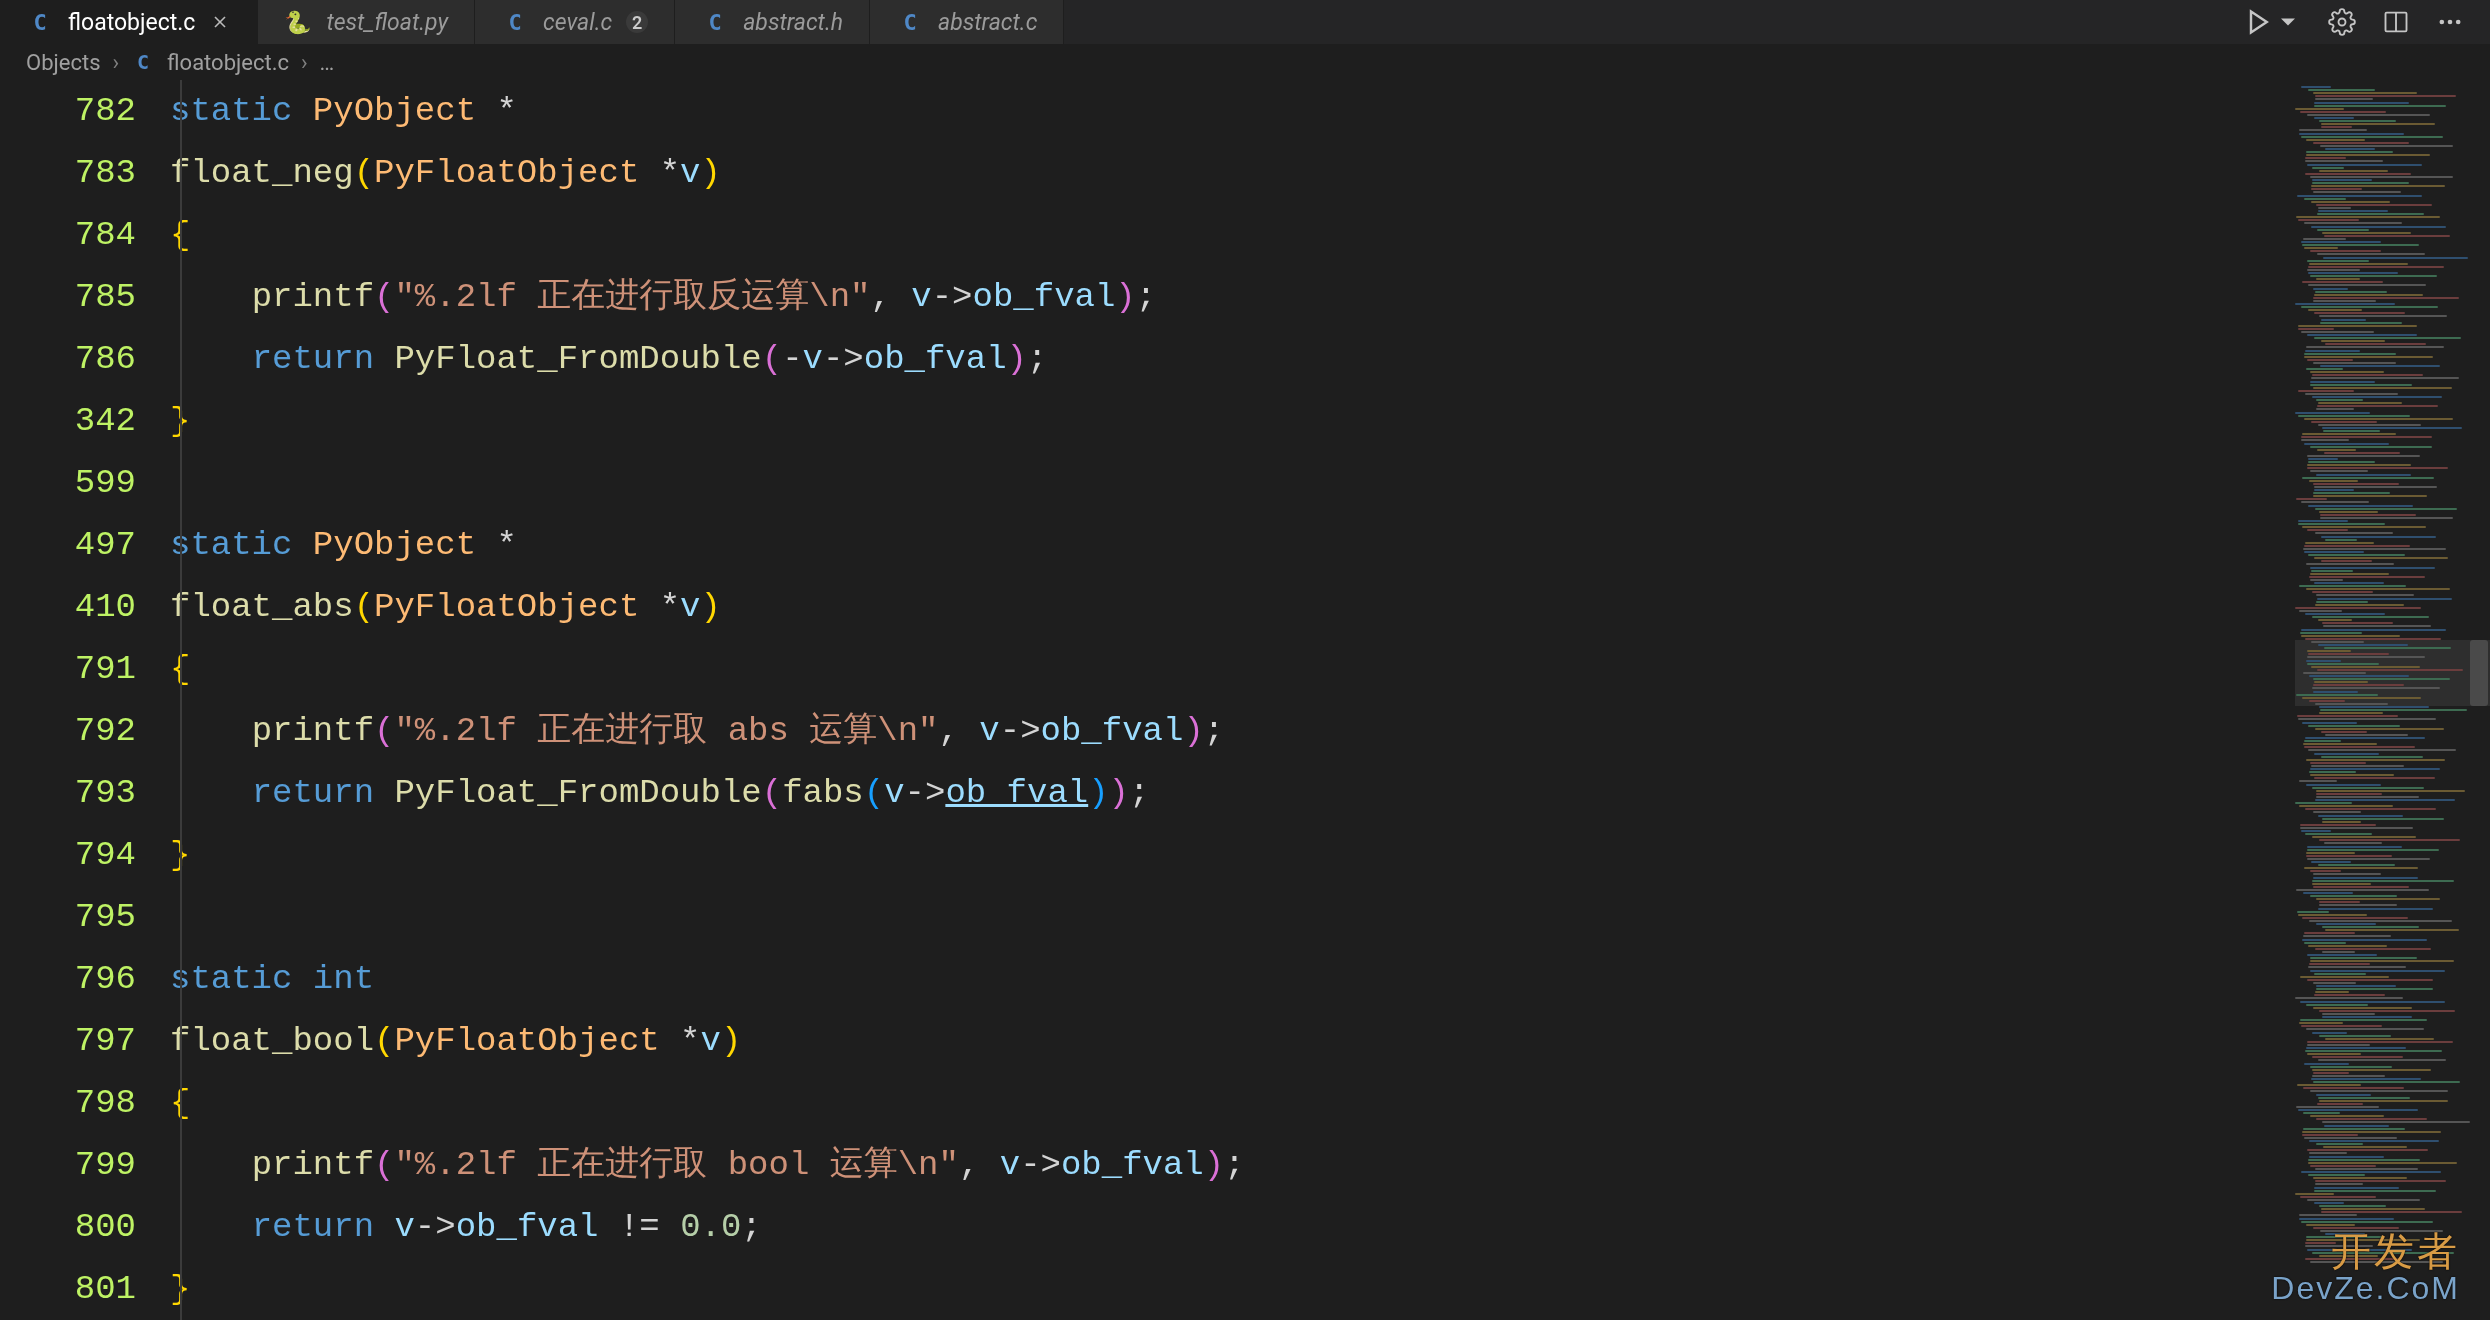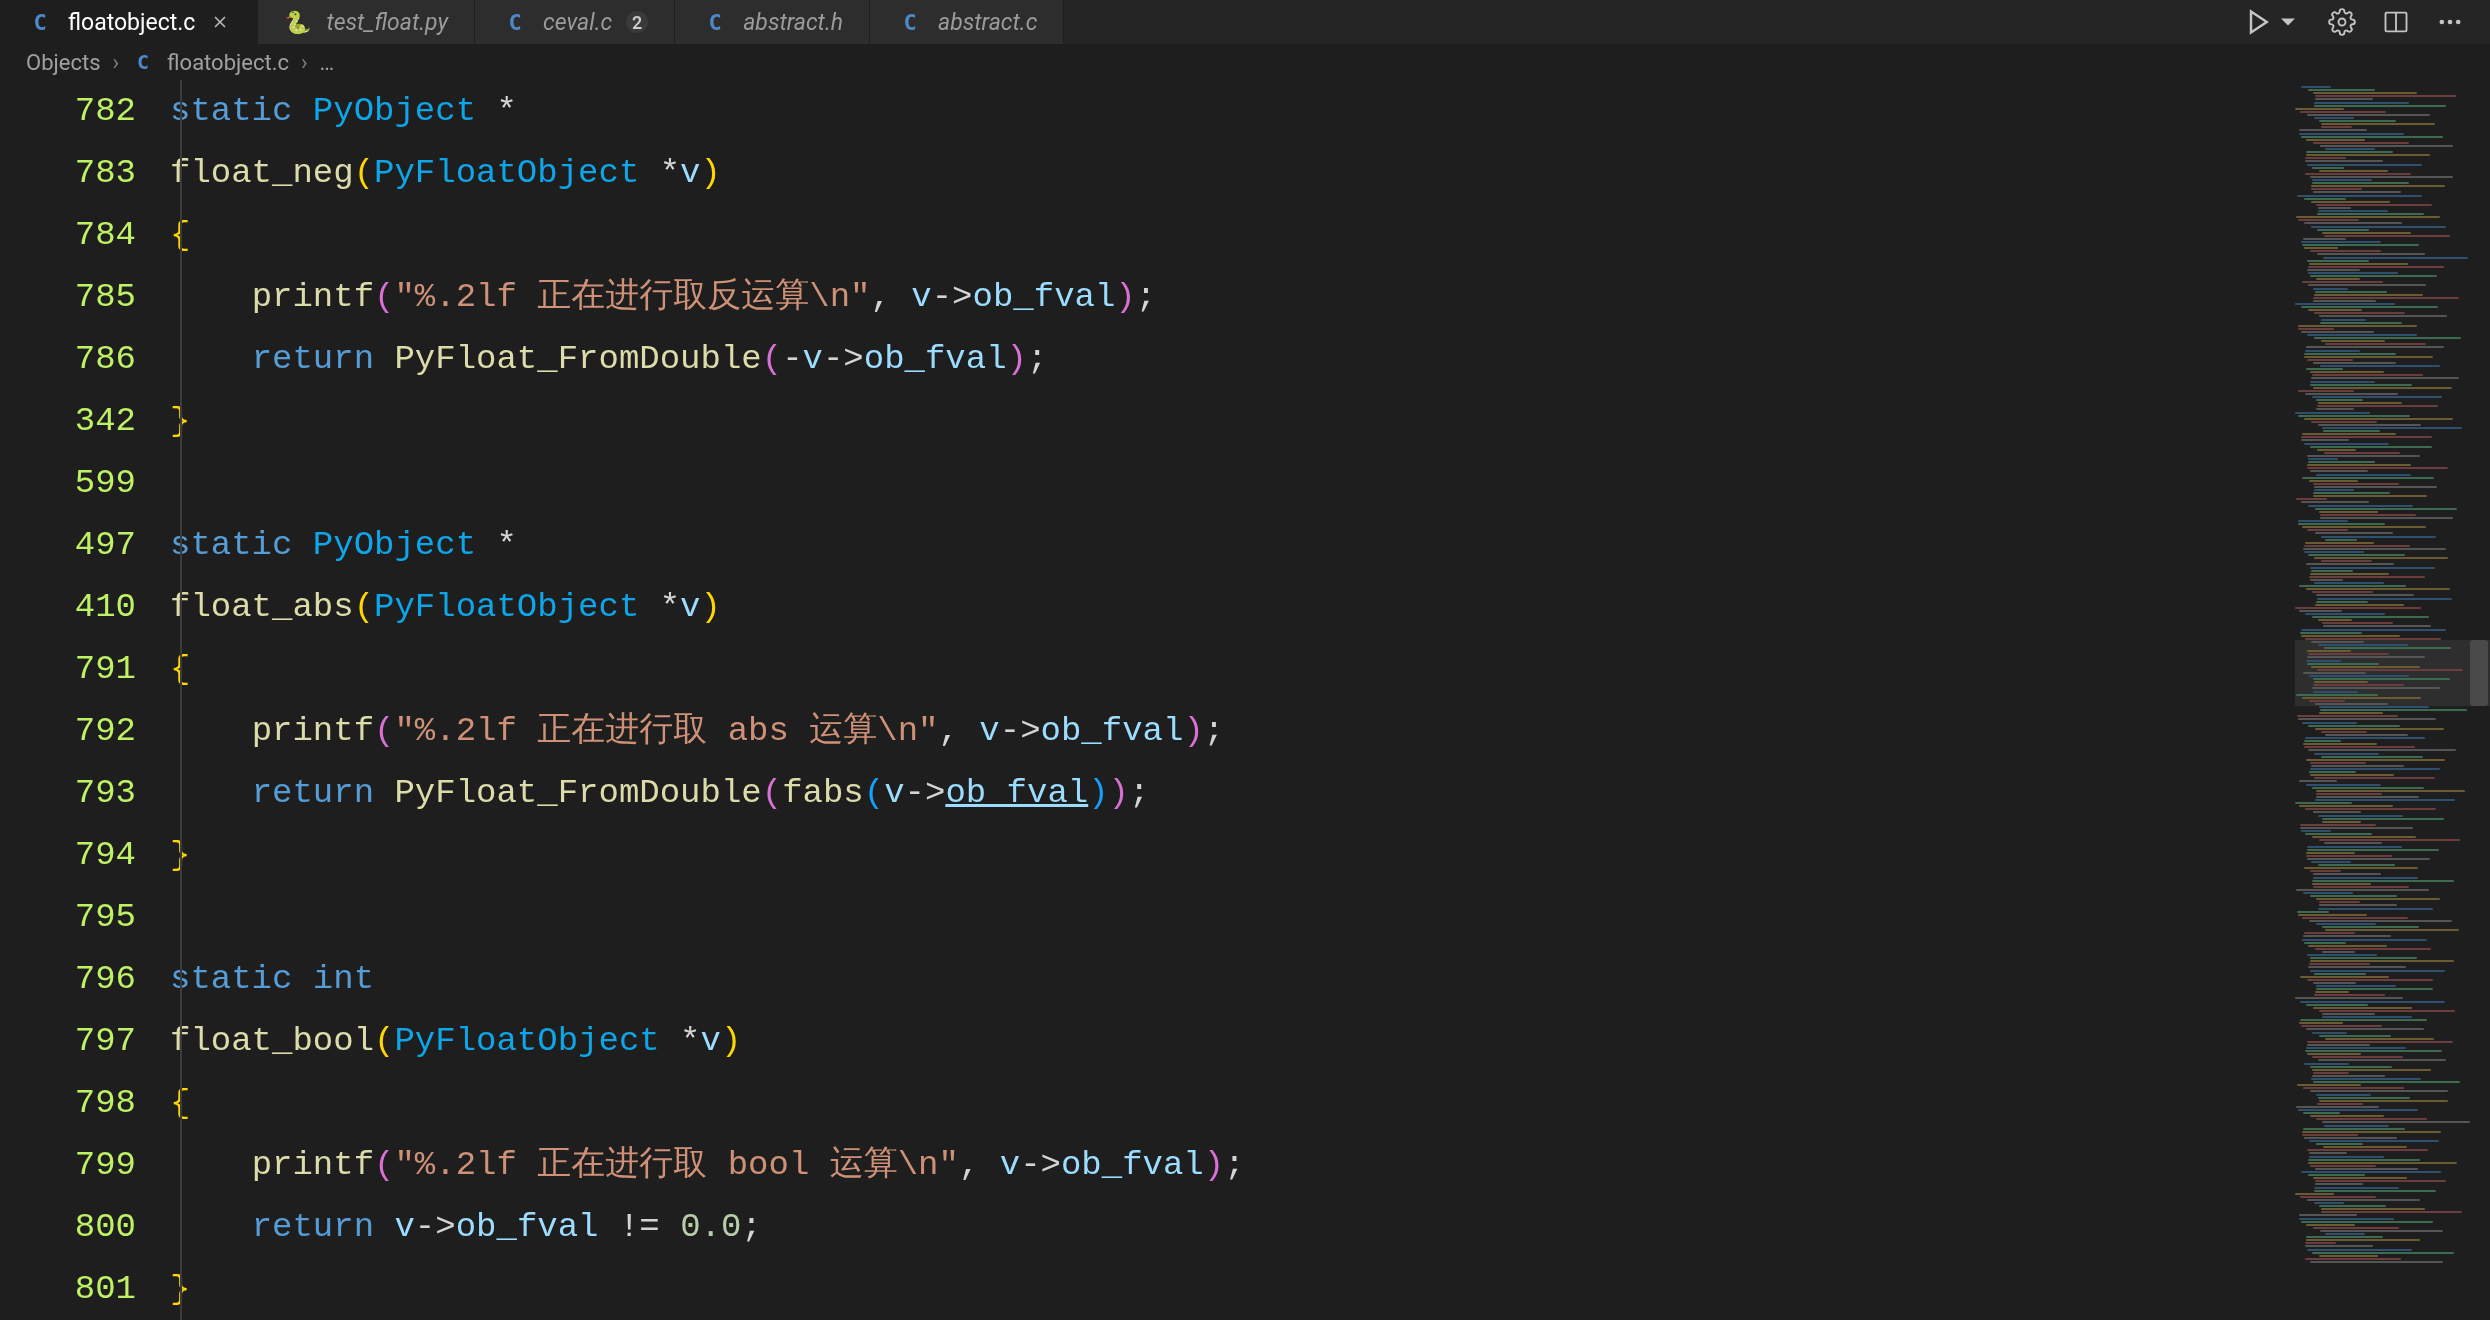--- a/index.html
+++ b/index.html
@@ -30,21 +30,21 @@
   .editor-wrap { position:relative; flex:1; display:flex; }
   .editor { flex:1; display:flex; font-size:34px; line-height:62px; }
   .gutter { width:170px; text-align:right; color:#bef264; padding-right:34px; user-select:none; }
   .gutter div { height:62px; }
   .code { flex:1; white-space:pre; position:relative; }
   .code .row { height:62px; display:flex; align-items:center; }
   .indent-guide { position:absolute; top:0; width:0; border-left:2px solid #3b3b3b; }
 
   
   .kw   { color:#569cd6; }
-  .type { color:#0ea5e9; }
+  .type { color:#fdba74; }
   .fn   { color:#dcdcaa; }
   .var  { color:#9cdcfe; }
   .mem  { color:#9cdcfe; }
   .mem-link { color:#9cdcfe; text-decoration:underline; text-decoration-color:#9cdcfe; }
   .str  { color:#ce9178; }
   .num  { color:#b5cea8; }
   .punc { color:#d4d4d4; }
   .op   { color:#d4d4d4; }
   .brace-y { color:#ffd700; }
   .brace-p { color:#da70d6; }
@@ -544,13 +544,17 @@
       <div class="mini-line" style="top: 1156.1px; left: 11.2111px; width: 77px; background: rgb(61, 107, 81);"></div>
       <div class="mini-line" style="top: 1159.2px; left: 11.0697px; width: 114px; background: rgb(107, 91, 51);"></div>
       <div class="mini-line" style="top: 1162.3px; left: 9.95496px; width: 31px; background: rgb(107, 61, 61);"></div>
       <div class="mini-line" style="top: 1165.4px; left: 9.80201px; width: 68px; background: rgb(85, 85, 85);"></div>
       <div class="mini-line" style="top: 1168.5px; left: 12.0938px; width: 105px; background: rgb(47, 79, 111);"></div>
       <div class="mini-line" style="top: 1171.6px; left: 17.1633px; width: 142px; background: rgb(61, 107, 81);"></div>
       <div class="mini-line" style="top: 1174.7px; left: 24.0373px; width: 59px; background: rgb(107, 91, 51);"></div>
       <div class="mini-line" style="top: 1177.8px; left: 9.89376px; width: 96px; background: rgb(107, 61, 61);"></div>
       <div class="mini-line" style="top: 1180.9px; left: 14.9189px; width: 133px; background: rgb(85, 85, 85);"></div>
     </div>
+  <div class="watermark">
+    <div class="l1">开发者</div>
+    <div class="l2">DevZe.CoM</div>
+  </div>
 </div>
 
 </body></html>

